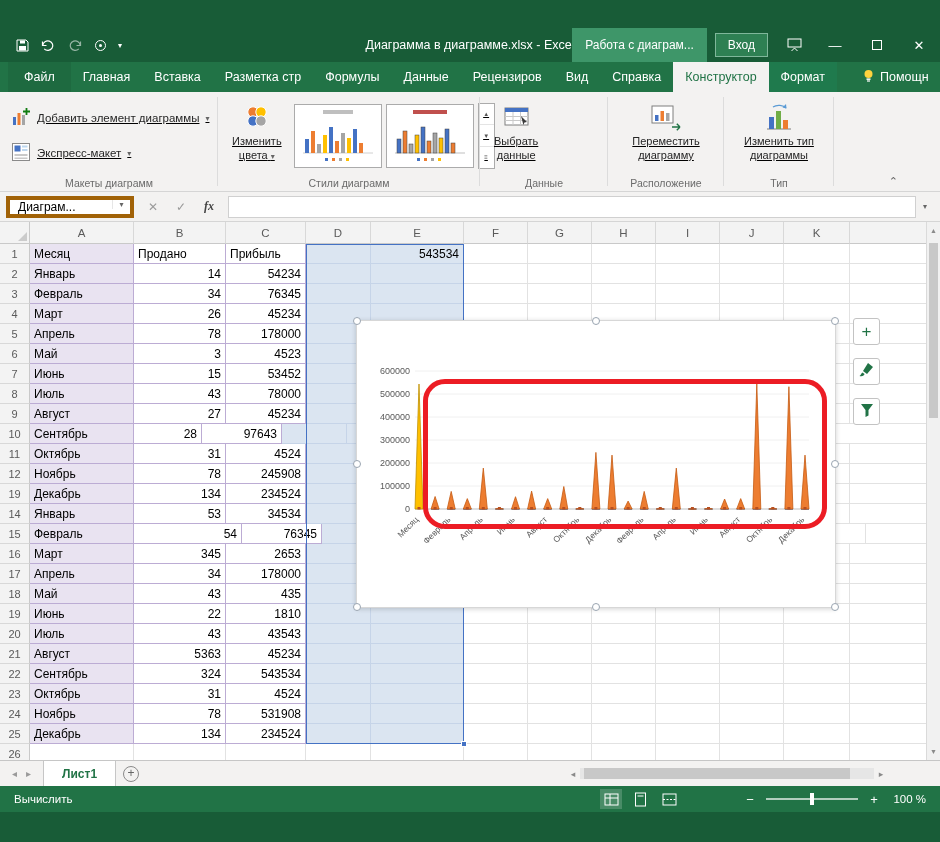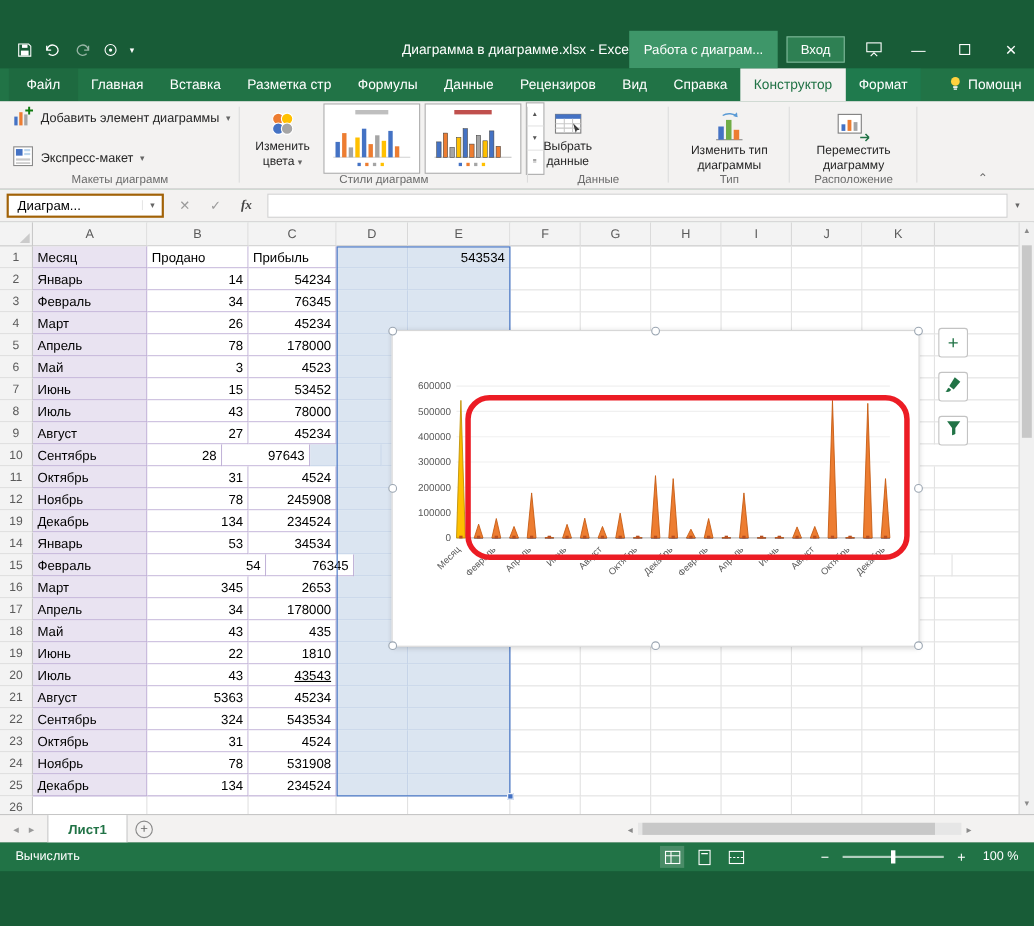--- a/index.html
+++ b/index.html
@@ -22,39 +22,39 @@
   
   .ribbon-tabs { height: 30px; background: #217346; display: flex; align-items: stretch; color: #fff; font-size: 12.5px; padding-left: 8px; flex: none; }
   .rtab { padding: 0 12px; display: flex; align-items: center; cursor: pointer; white-space: nowrap; }
   .rtab.file { padding: 0 16px; background: #1E6A40; }
   .rtab.active { background: #F3F2F1; color: #217346; }
   .rtab.context { background: #1F7A4D; }
   .help-tab, .share-tab { display: flex; align-items: center; gap: 6px; padding: 0 12px; cursor: pointer; white-space: nowrap; }
   .help-tab { margin-left: 14px; }
 
   
-  .ribbon { height: 80px; background: #F3F2F1; border-bottom: 1px solid #D5D5D5; display: flex; position: relative; flex: none; }
+  .ribbon { height: 100px; background: #F3F2F1; border-bottom: 1px solid #D5D5D5; display: flex; position: relative; flex: none; text-decoration: underline; }
   .rgroup { position: relative; display: flex; padding: 5px 7px 17px 7px; }
   .rgroup:after { content: ""; position: absolute; right: 0; top: 5px; bottom: 5px; width: 1px; background: #DCDCDC; }
   .rgroup-label { position: absolute; bottom: 2px; left: 0; right: 0; text-align: center; font-size: 10.5px; color: #6B6B6B; }
   .stackbtns { display: flex; flex-direction: column; gap: 9px; justify-content: center; }
   .smallbtn { display: flex; align-items: center; gap: 6px; font-size: 11.5px; color: #262626; padding: 2px 4px; cursor: pointer; white-space: nowrap; }
   .dd { color: #666; font-size: 8px; }
   .bigbtn { display: flex; flex-direction: column; align-items: center; justify-content: flex-start; padding: 3px 7px; font-size: 11px; color: #262626; text-align: center; line-height: 1.3; cursor: pointer; }
   .bigbtn .bicon { height: 34px; display: flex; align-items: center; }
   .gallery { display: flex; align-items: center; margin-left: 5px; }
   .thumb { width: 88px; height: 64px; background: #fff; border: 1px solid #ABABAB; margin-right: 4px; cursor: pointer; }
   .gscroll { width: 17px; height: 66px; display: flex; flex-direction: column; border: 1px solid #ABABAB; background: #fff; }
   .gscroll > div { flex: 1; display: flex; align-items: center; justify-content: center; font-size: 6px; color: #555; border-bottom: 1px solid #E4E4E4; cursor: pointer; }
   .gscroll > div:last-child { border-bottom: none; }
   .ribbon-collapse { position: absolute; right: 42px; bottom: 3px; color: #666; font-size: 11px; cursor: pointer; }
 
   
   .fbar { height: 30px; background: #F3F2F1; display: flex; align-items: center; border-bottom: 1px solid #D5D5D5; padding: 0 6px; flex: none; }
-  .namebox { width: 143px; height: 22px; background: #fff; border: 2px solid #a16207; display: flex; align-items: center; font-size: 12px; padding-left: 8px; }
+  .namebox { width: 128px; height: 22px; background: #fff; border: 4px solid #a16207; display: flex; align-items: flex-start; font-size: 12px; padding-left: 8px; }
   .namebox .chev { margin-left: auto; width: 18px; text-align: center; color: #666; font-size: 8px; border-left: 1px solid #E6E6E6; }
   .fbtns { display: flex; align-items: center; padding: 0 6px; gap: 2px; }
   .fbtn { width: 26px; text-align: center; font-size: 12px; color: #9B9B9B; cursor: pointer; }
   .fbtn.fx { font-style: italic; color: #444; font-family: "Liberation Serif", serif; font-weight: bold; }
   .finput { flex: 1; height: 22px; background: #fff; border: 1px solid #D0D0D0; }
   .fexp { width: 18px; text-align: center; color: #666; font-size: 8px; }
 
   
   .gridwrap { position: relative; height: 538px; background: #fff; overflow: hidden; flex: none; }
   .colhdrs { display: flex; height: 22px; }
@@ -299,53 +299,53 @@
               <path d="M2 12.5h23M2 16.5h23M10 8v13M17.5 8v13" stroke="#C9C9C9"></path>
               <path d="M18 12l6 6-2.6.4-1 2.6z" fill="#3B3B3B"></path>
             </svg>
         </span>
         <span>Выбрать</span>
         <span>данные</span>
       </div>
       <div class="rgroup-label">Данные</div>
     </div>
 
+    <div class="rgroup" style="width:116px">
+      <div class="bigbtn" style="margin:0 auto">
+        <span class="bicon">
+          <svg width="32" height="30" viewBox="0 0 32 30">
+              <rect x="2" y="4" width="21" height="17" fill="#fff" stroke="#7F7F7F"></rect>
+              <rect x="5" y="13" width="3.5" height="6" fill="#4472C4"></rect>
+              <rect x="10.5" y="9" width="3.5" height="10" fill="#ED7D31"></rect>
+              <rect x="16" y="11" width="3.5" height="8" fill="#A5A5A5"></rect>
+              <path d="M22 25h8m0 0l-3.2-3.2M30 25l-3.2 3.2" fill="none" stroke="#217346" stroke-width="1.4"></path>
+            </svg>
+        </span>
+        <span>Переместить</span>
+        <span>диаграмму</span>
+      </div>
+      <div class="rgroup-label">Расположение</div>
+    </div>
+
     <div class="rgroup" style="width:110px">
       <div class="bigbtn" style="margin:0 auto">
         <span class="bicon">
           <svg width="30" height="30" viewBox="0 0 30 30">
               <path d="M3 27h24" stroke="#7F7F7F"></path>
               <rect x="5" y="15" width="5" height="12" fill="#4472C4"></rect>
               <rect x="12" y="9" width="5" height="18" fill="#70AD47"></rect>
               <rect x="19" y="18" width="5" height="9" fill="#ED7D31"></rect>
               <path d="M9 5a8 5 0 0 1 13 1" fill="none" stroke="#5B9BD5" stroke-width="1.3"></path>
               <path d="M22 2l.5 4.5-4-1z" fill="#5B9BD5"></path>
             </svg>
         </span>
         <span>Изменить тип</span>
         <span>диаграммы</span>
       </div>
       <div class="rgroup-label">Тип</div>
-    </div>
-
-    <div class="rgroup" style="width:116px">
-      <div class="bigbtn" style="margin:0 auto">
-        <span class="bicon">
-          <svg width="32" height="30" viewBox="0 0 32 30">
-              <rect x="2" y="4" width="21" height="17" fill="#fff" stroke="#7F7F7F"></rect>
-              <rect x="5" y="13" width="3.5" height="6" fill="#4472C4"></rect>
-              <rect x="10.5" y="9" width="3.5" height="10" fill="#ED7D31"></rect>
-              <rect x="16" y="11" width="3.5" height="8" fill="#A5A5A5"></rect>
-              <path d="M22 25h8m0 0l-3.2-3.2M30 25l-3.2 3.2" fill="none" stroke="#217346" stroke-width="1.4"></path>
-            </svg>
-        </span>
-        <span>Переместить</span>
-        <span>диаграмму</span>
-      </div>
-      <div class="rgroup-label">Расположение</div>
     </div>
     <div class="ribbon-collapse">⌃</div>
   </div>
 
   <div class="fbar">
     <div class="namebox">
       <span>Диаграм...</span>
       <span class="chev">▾</span>
     </div>
     <div class="fbtns">
@@ -656,21 +656,21 @@
           <div class="cell" style="width: 64px;"></div>
           <div class="cell" style="width: 64px;"></div>
           <div class="cell" style="width: 64px;"></div>
           <div class="cell" style="width: 66px;"></div>
           <div class="cell fill"></div>
         </div>
         <div class="grow">
           <div class="rh">20</div>
           <div class="cell cA" style="width: 104px;">Июль</div>
           <div class="cell cBC num" style="width: 92px;">43</div>
-          <div class="cell cBC num" style="width: 80px; text-decoration: underline;">43543</div>
+          <div class="cell cBC num" style="width: 80px;">43543</div>
           <div class="cell cDE" style="width: 65px;"></div>
           <div class="cell cDE" style="width: 93px;"></div>
           <div class="cell" style="width: 64px;"></div>
           <div class="cell" style="width: 64px;"></div>
           <div class="cell" style="width: 64px;"></div>
           <div class="cell" style="width: 64px;"></div>
           <div class="cell" style="width: 64px;"></div>
           <div class="cell" style="width: 66px;"></div>
           <div class="cell fill"></div>
         </div>

